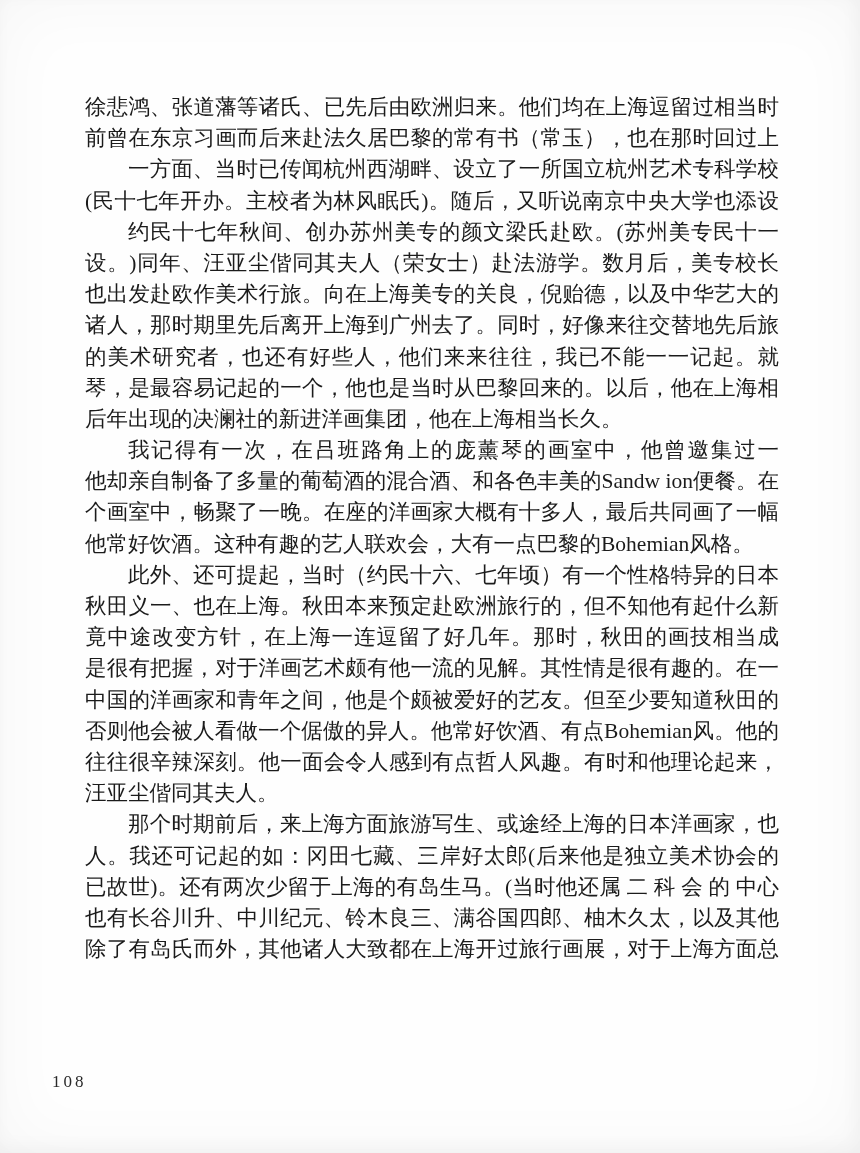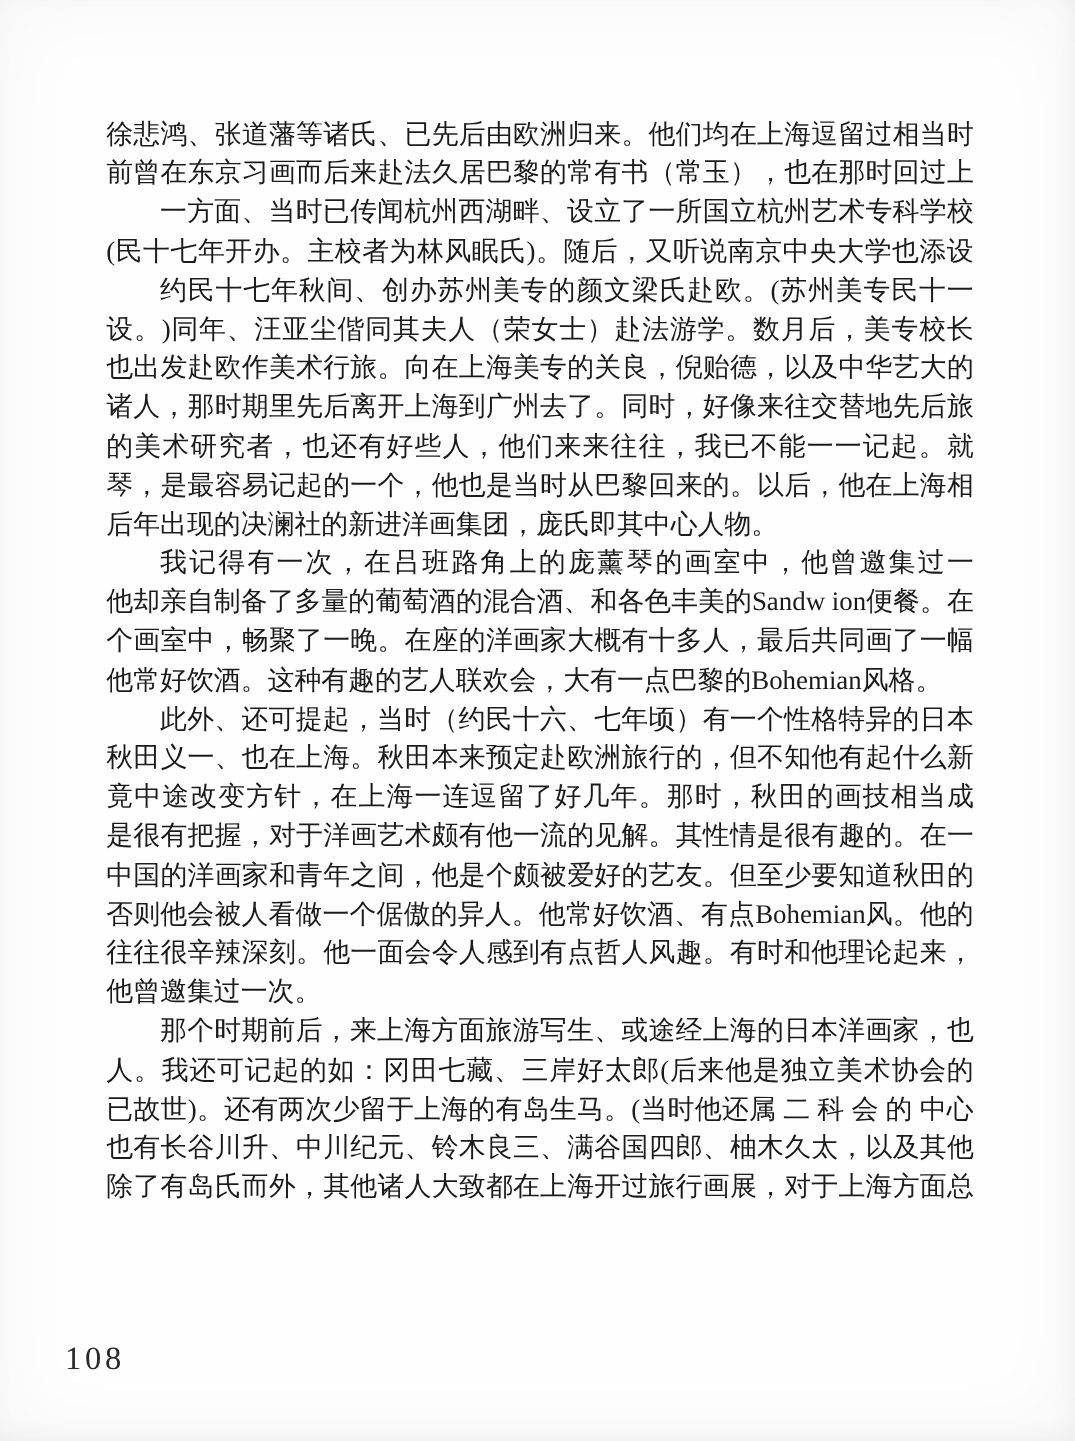--- a/index.html
+++ b/index.html
@@ -30,53 +30,53 @@
     text-justify: inter-character;
     white-space: normal;
     height: 31.2px;
     overflow: hidden;
   }
   .line.indent { text-indent: 2em; }
   .line.end { text-align-last: left; }
   .page-number {
     position: absolute;
     left: 52px; top: 1072px;
-    font-size: 26px;
+    font-size: 17px;
     letter-spacing: 3px;
     color: #2a2a2a;
   }
 </style>
 </head>
 <body>
 
 <div class="page">
   <div class="text-block">
     <div class="line">徐悲鸿、张道藩等诸氏、已先后由欧洲归来。他们均在上海逗留过相当时期。以</div>
     <div class="line">前曾在东京习画而后来赴法久居巴黎的常有书（常玉），也在那时回过上海一次。</div>
     <div class="line indent">一方面、当时已传闻杭州西湖畔、设立了一所国立杭州艺术专科学校的消息</div>
     <div class="line">(民十七年开办。主校者为林风眠氏)。随后，又听说南京中央大学也添设了艺术专</div>
     <div class="line indent">约民十七年秋间、创办苏州美专的颜文梁氏赴欧。(苏州美专民十一年在苏创</div>
     <div class="line">设。)同年、汪亚尘偕同其夫人（荣女士）赴法游学。数月后，美专校长刘海粟氏</div>
     <div class="line">也出发赴欧作美术行旅。向在上海美专的关良，倪贻德，以及中华艺大的丁衍镛</div>
     <div class="line">诸人，那时期里先后离开上海到广州去了。同时，好像来往交替地先后旅欧归来</div>
     <div class="line">的美术研究者，也还有好些人，他们来来往往，我已不能一一记起。就中、庞薰</div>
     <div class="line">琴，是最容易记起的一个，他也是当时从巴黎回来的。以后，他在上海相当长久。</div>
-    <div class="line end">后年出现的决澜社的新进洋画集团，庞氏即其中心人物。</div>
+    <div class="line end">后年出现的决澜社的新进洋画集团，他在上海相当长久。</div>
     <div class="line indent">我记得有一次，在吕班路角上的庞薰琴的画室中，他曾邀集过一次“艺人会”。</div>
     <div class="line">他却亲自制备了多量的葡萄酒的混合酒、和各色丰美的Sandw ion便餐。在他那</div>
     <div class="line">个画室中，畅聚了一晚。在座的洋画家大概有十多人，最后共同画了一幅纪念的</div>
     <div class="line end">他常好饮酒。这种有趣的艺人联欢会，大有一点巴黎的Bohemian风格。</div>
     <div class="line indent">此外、还可提起，当时（约民十六、七年顷）有一个性格特异的日本洋画家</div>
     <div class="line">秋田义一、也在上海。秋田本来预定赴欧洲旅行的，但不知他有起什么新感兴，</div>
     <div class="line">竟中途改变方针，在上海一连逗留了好几年。那时，秋田的画技相当成熟，至少</div>
     <div class="line">是很有把握，对于洋画艺术颇有他一流的见解。其性情是很有趣的。在一部份的</div>
     <div class="line">中国的洋画家和青年之间，他是个颇被爱好的艺友。但至少要知道秋田的性格，</div>
     <div class="line">否则他会被人看做一个倨傲的异人。他常好饮酒、有点Bohemian风。他的谈话，</div>
     <div class="line">往往很辛辣深刻。他一面会令人感到有点哲人风趣。有时和他理论起来，两三个</div>
-    <div class="line end">他曾邀集过一次。</div>
+    <div class="line end">汪亚尘偕同其夫人。</div>
     <div class="line indent">那个时期前后，来上海方面旅游写生、或途经上海的日本洋画家，也颇不乏</div>
     <div class="line">人。我还可记起的如：冈田七藏、三岸好太郎(后来他是独立美术协会的一作家。</div>
     <div class="line">已故世)。还有两次少留于上海的有岛生马。(当时他还属 二 科 会 的 中心人物)。</div>
     <div class="line">也有长谷川升、中川纪元、铃木良三、满谷国四郎、柚木久太，以及其他等等。</div>
     <div class="line">除了有岛氏而外，其他诸人大致都在上海开过旅行画展，对于上海方面总算遗留</div>
   </div>
   <div class="page-number">108</div>
 </div>
 
 </body></html>

